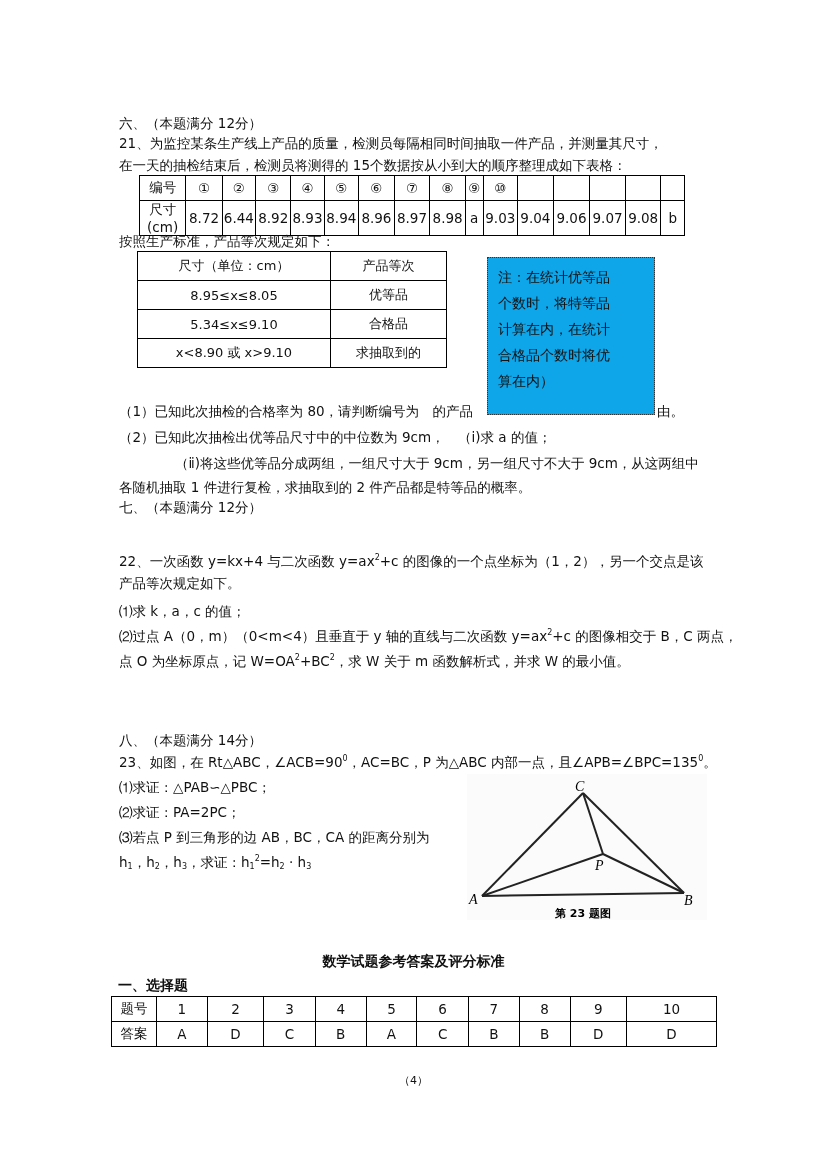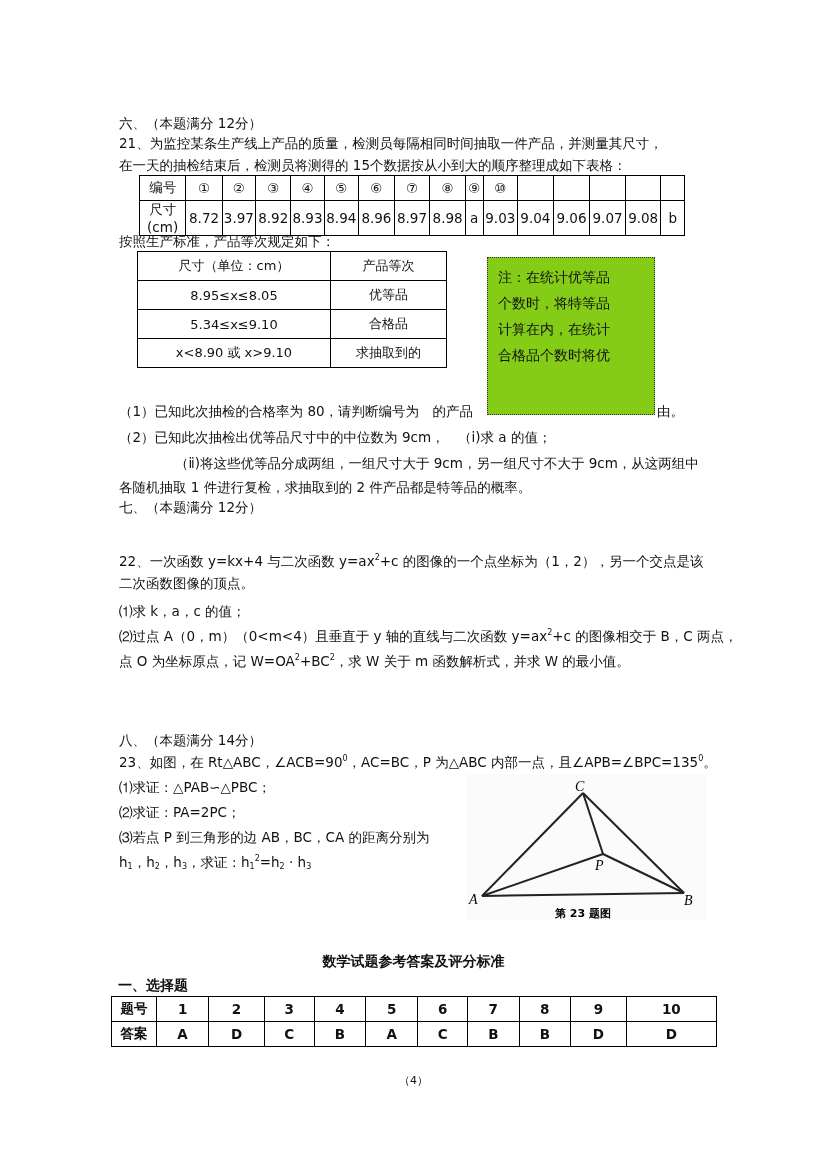--- a/index.html
+++ b/index.html
@@ -9,23 +9,23 @@
   .indent { left: 175px; }
   sup { font-size: 8px; vertical-align: 6px; line-height: 0; }
   sub { font-size: 8px; vertical-align: -2px; line-height: 0; }
   table { border-collapse: collapse; position: absolute; }
   td { border: 1px solid #000; text-align: center; padding: 0; font-size: 13.5px; }
   #t1 { left: 118px; top: 175px; width: 546px; margin-left: 21px; }
   #t1 td { height: 24px; }
   #t2 { left: 137px; top: 251px; width: 310px; border-radius: 14px; }
   #t2 td { height: 28px; font-size: 13px; }
   #t3 { left: 111px; top: 996px; width: 606px; }
-  #t3 td { height: 24px; font-weight: bold; }
+  #t3 td { height: 24px; }
   .note { position: absolute; left: 487px; top: 257px; width: 168px; height: 158px;
-          border: 1px dotted #333; background: #84cc16; padding: 6px 0 0 10px; box-sizing: border-box;
+          border: 1px dotted #333; background: #0ea5e9; padding: 6px 0 0 10px; box-sizing: border-box;
           line-height: 26px; font-size: 14px; }
   .title-center { position: absolute; left: 0; width: 827px; text-align: center; top: 953px;
                   font-weight: bold; font-size: 14px; }
   .sec-bold { position: absolute; left: 118px; top: 977px; font-weight: bold; font-size: 14px; }
   .page-num { position: absolute; left: 0; width: 827px; text-align: center; top: 1073px; font-size: 11px; }
   .figure { position: absolute; left: 467px; top: 774px; width: 240px; height: 146px; background: #fbfbfb; }
 </style>
 </head>
 <body>
 
@@ -67,21 +67,21 @@
         <td>⑩</td>
         <td></td>
         <td></td>
         <td></td>
         <td></td>
         <td></td>
       </tr>
   <tr id="t1r2">
     <td>尺寸(cm)</td>
   <td>8.72</td>
-        <td>3.97</td>
+        <td>6.44</td>
         <td>8.92</td>
         <td>8.93</td>
         <td>8.94</td>
         <td>8.96</td>
         <td>8.97</td>
         <td>8.98</td>
         <td>a</td>
         <td>9.03</td>
         <td>9.04</td>
         <td>9.06</td>
@@ -120,29 +120,30 @@
   </table>
 
 <div class="line" style="top:401px">（1）已知此次抽检的合格率为 80，请判断编号为　的产品</div>
 <div class="line" style="top:401px; left:657px">由。</div>
 
 <div class="note">
   <div>注：在统计优等品</div>
   <div>个数时，将特等品</div>
   <div>计算在内，在统计</div>
   <div>合格品个数时将优</div>
+  <div>算在内）</div>
 </div>
 
 <div class="line" style="top:427px">（2）已知此次抽检出优等品尺寸中的中位数为 9cm，　（ⅰ)求 a 的值；</div>
 <div class="line indent" style="top:453px">（ⅱ)将这些优等品分成两组，一组尺寸大于 9cm，另一组尺寸不大于 9cm，从这两组中</div>
 <div class="line" style="top:477px">各随机抽取 1 件进行复检，求抽取到的 2 件产品都是特等品的概率。</div>
 
 <div class="line" style="top:497px">七、（本题满分 12分）</div>
 <div class="line" style="top:551px"><span>22、一次函数 y=kx+4 与二次函数 y=ax</span><sup>2</sup><span>+c 的图像的一个点坐标为（1，2），另一个交点是该</span></div>
-<div class="line" style="top:573px">二次函数图像的顶点。</div>
+<div class="line" style="top:573px">产品等次规定如下。</div>
 <div class="line" style="top:601px">⑴求 k，a，c 的值；</div>
 <div class="line" style="top:626px"><span>⑵过点 A（0，m）（0&lt;m&lt;4）且垂直于 y 轴的直线与二次函数 y=ax</span><sup>2</sup><span>+c 的图像相交于 B，C 两点，</span></div>
 <div class="line" style="top:651px"><span>点 O 为坐标原点，记 W=OA</span><sup>2</sup><span>+BC</span><sup>2</sup><span>，求 W 关于 m 函数解析式，并求 W 的最小值。</span></div>
 
 <div class="line" style="top:730px">八、（本题满分 14分）</div>
 <div class="line" style="top:752px"><span>23、如图，在 Rt△ABC，∠ACB=90</span><sup>0</sup><span>，AC=BC，P 为△ABC 内部一点，且∠APB=∠BPC=135</span><sup>0</sup><span>。</span></div>
 <div class="line" style="top:777px">⑴求证：△PAB∽△PBC；</div>
 <div class="line" style="top:802px">⑵求证：PA=2PC；</div>
 <div class="line" style="top:827px">⑶若点 P 到三角形的边 AB，BC，CA 的距离分别为</div>
 <div class="line" style="top:852px">

